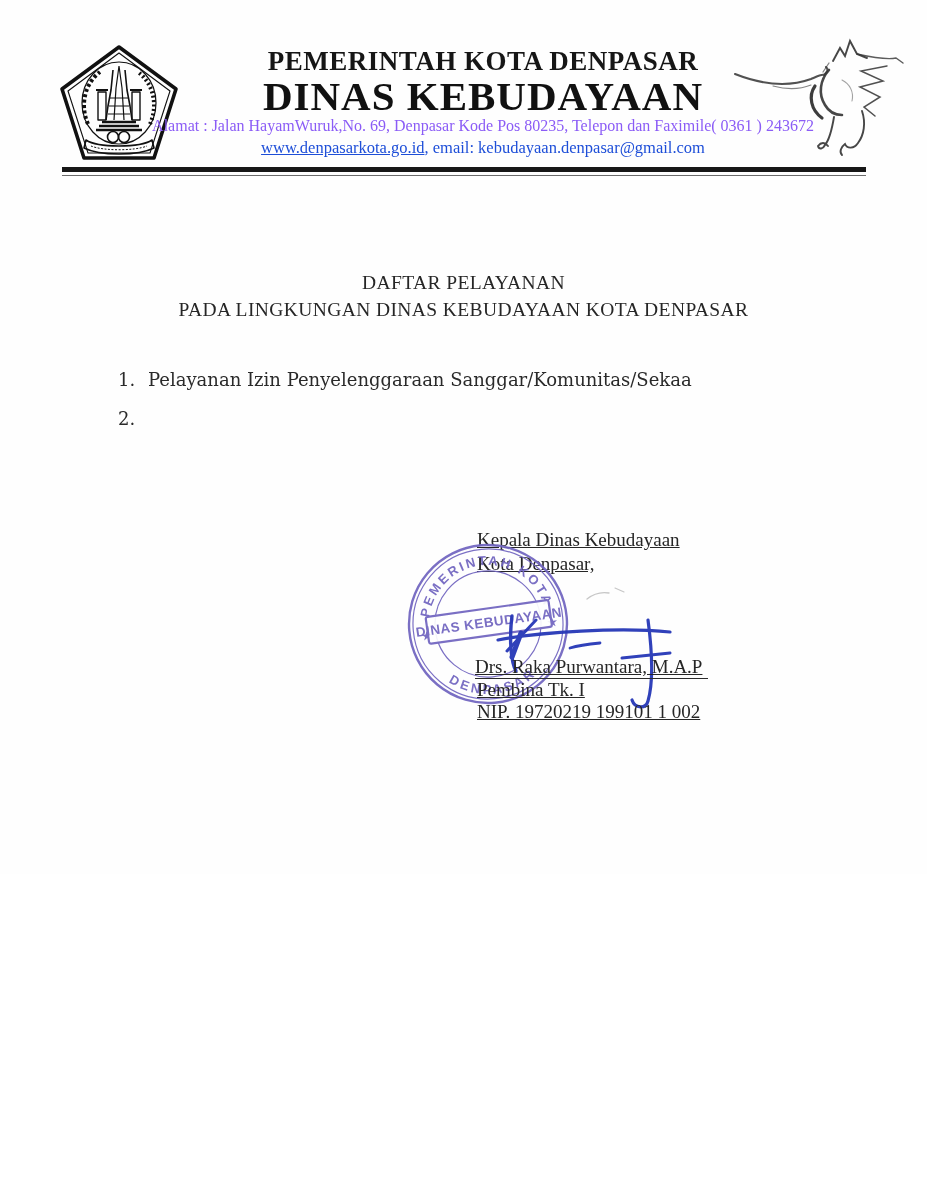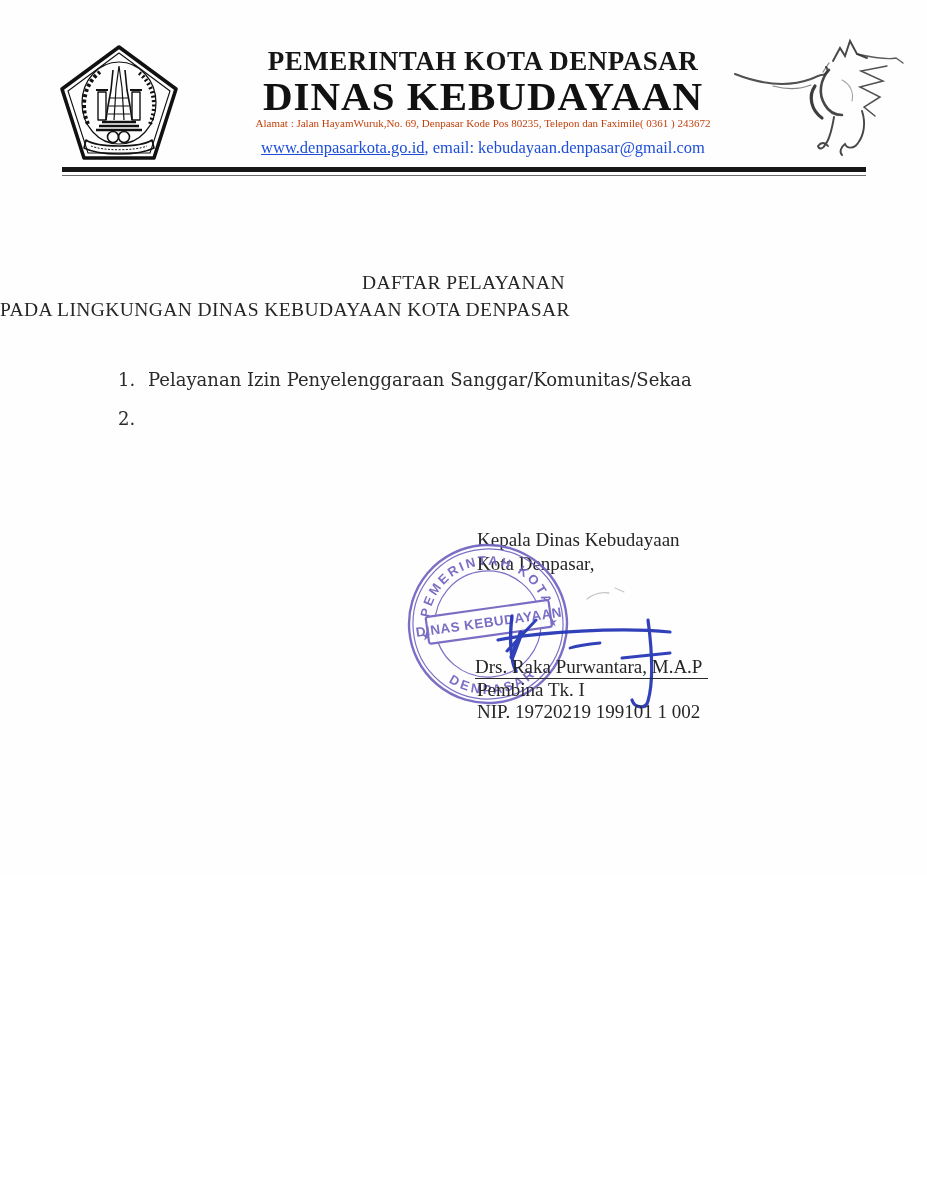--- a/index.html
+++ b/index.html
@@ -10,33 +10,33 @@
     background:#fefefe;
     overflow:hidden;
     font-family:"Liberation Serif", serif;
     color:#222;
   }
   
   .emblem{position:absolute;left:58px;top:44px;width:122px;height:118px;}
   .head-text{position:absolute;left:180px;top:0;width:606px;text-align:center;}
   .gov-line{position:absolute;left:0;top:46px;width:100%;font-size:27px;font-weight:bold;color:#161616;letter-spacing:.5px;white-space:nowrap;}
   .agency-line{position:absolute;left:0;top:72px;width:100%;font-size:41px;font-weight:bold;color:#111;letter-spacing:1px;white-space:nowrap;}
-  .addr-line{position:absolute;left:-60px;top:117px;width:726px;font-size:11px;color:#c2410c;white-space:nowrap;}
+  .addr-line{position:absolute;left:-60px;top:117px;width:726px;font-size:16px;color:#8b5cf6;white-space:nowrap;}
   .web-line{position:absolute;left:0;top:138px;width:100%;font-size:16.5px;color:#1d4ed8;white-space:nowrap;}
   .web-link{text-decoration:underline;}
   .sketch{position:absolute;left:733px;top:28px;width:192px;height:132px;}
   .rule{position:absolute;left:62px;top:167px;width:804px;height:3px;border-top:5px solid #171717;border-bottom:1.5px solid #6b6b6b;}
   
   .title-1{position:absolute;left:0;top:272px;width:927px;text-align:center;font-size:19.5px;color:#262626;letter-spacing:.4px;}
-  .title-2{position:absolute;left:0;top:299px;width:927px;text-align:left;font-size:19.5px;color:#262626;letter-spacing:.4px;}
+  .title-2{position:absolute;left:0;top:299px;width:927px;text-align:center;font-size:19.5px;color:#262626;letter-spacing:.4px;}
   .svc-list{position:absolute;left:118px;top:368px;width:640px;font-family:"DejaVu Serif", serif;font-size:18px;color:#2a2a2a;}
   .svc-item{display:flex;margin-bottom:15px;line-height:1.35;}
   .svc-num{width:30px;flex:0 0 30px;}
   
-  .sig-line{position:absolute;font-size:19px;color:#262626;white-space:nowrap;}
+  .sig-line{position:absolute;font-size:19px;color:#262626;white-space:nowrap;text-decoration:underline;}
   .pos1{left:477px;top:529px;}
   .pos2{left:477px;top:553px;}
   .name{left:475px;top:656px;}
   .name span{border-bottom:1.6px solid #2b2b2b;padding:0 6px 1px 0;}
   .rank{left:477px;top:679px;}
   .nip{left:477px;top:701px;}
   .stamp{position:absolute;left:402px;top:538px;width:172px;height:172px;opacity:.93;}
   .autograph{position:absolute;left:480px;top:600px;width:225px;height:135px;}
   .pencil{position:absolute;left:575px;top:575px;width:70px;height:45px;}
 </style>

